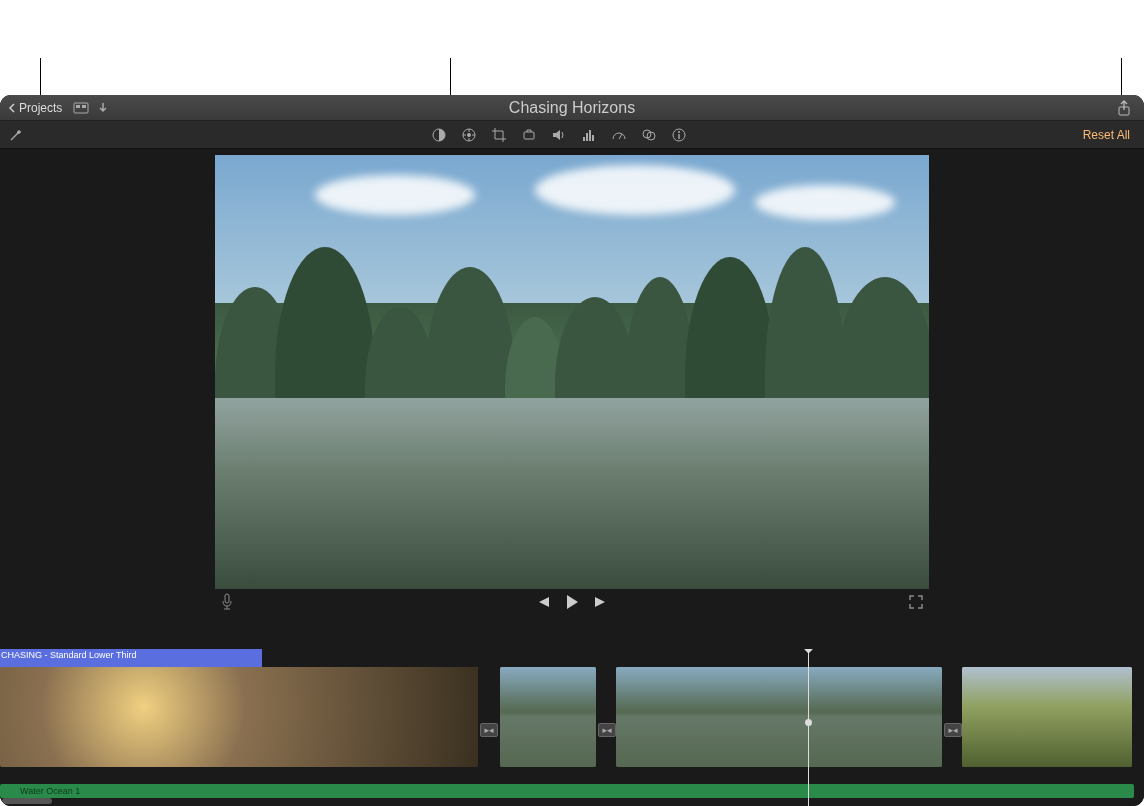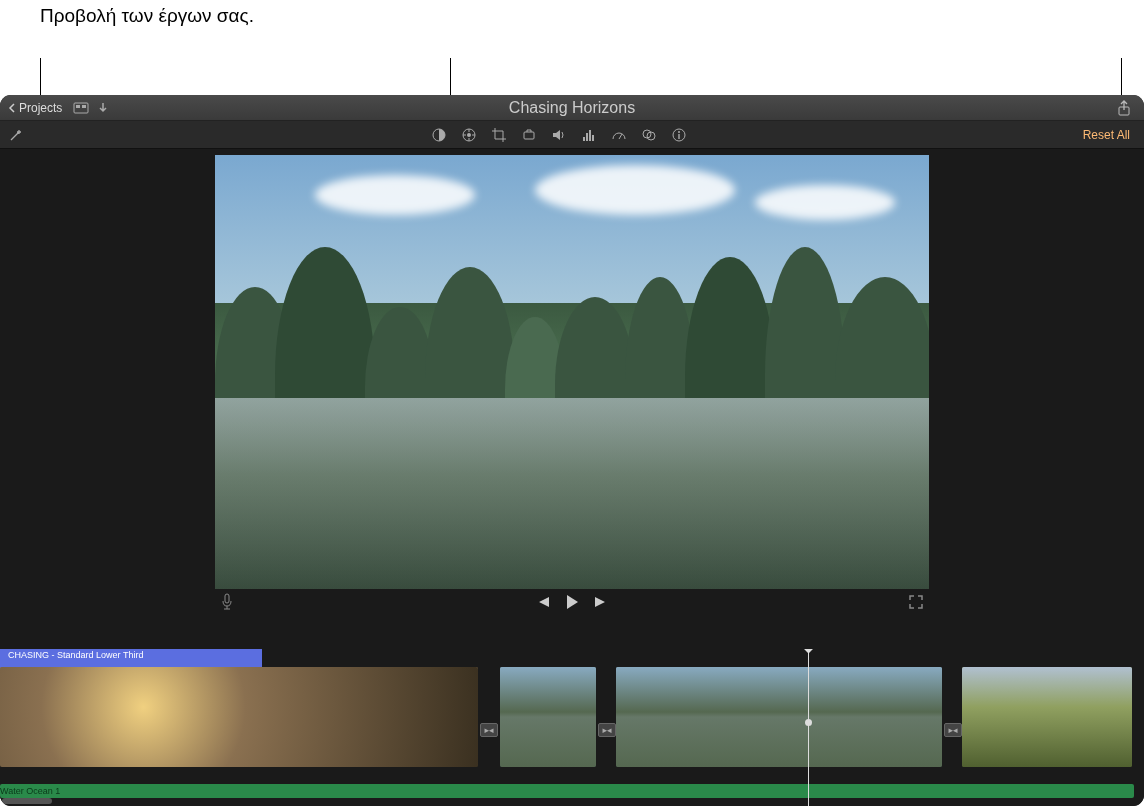--- a/index.html
+++ b/index.html
@@ -254,21 +254,21 @@
 }
 .title-bar {
   position: absolute;
   top: 0;
   left: 0;
   width: 262px;
   height: 24px;
   background: #5b6ee0;
   color: #fff;
   font-size: 9px;
-  padding-left: 8px;
+  padding-left: 1px;
   line-height: 12px;
 }
 .clip-row {
   position: absolute;
   top: 18px;
   left: 0;
   right: 0;
   height: 100px;
   display: flex;
   gap: 0;
@@ -311,21 +311,21 @@
 }
 .audio-bar {
   position: absolute;
   top: 135px;
   left: 0;
   width: 1134px;
   height: 14px;
   background: #2a8a4a;
   color: #0a3a1a;
   font-size: 9px;
-  padding-left: 0;
+  padding-left: 20px;
   line-height: 14px;
   border-radius: 2px;
 }
 .playhead {
   position: absolute;
   top: 0;
   left: 808px;
   width: 1px;
   height: 157px;
   background: #ddd;
@@ -356,21 +356,20 @@
   width: 50px;
   height: 6px;
   background: #555;
   border-radius: 3px;
 }
 </style>
 </head>
 <body>
 
 <div class="annotations">
-  <div class="anno" style="left:40px; top:4px;">Προβολή των έργων σας.</div>
   <div class="anno-line" style="left:40px; top:58px; height:48px;"></div>
 
   <div class="anno-line" style="left:450px; top:58px; height:74px;"></div>
 
   <div class="anno-line" style="right:22px; top:58px; height:46px;"></div>
 </div>
 
 <div class="app">
 
   <div class="topbar">

